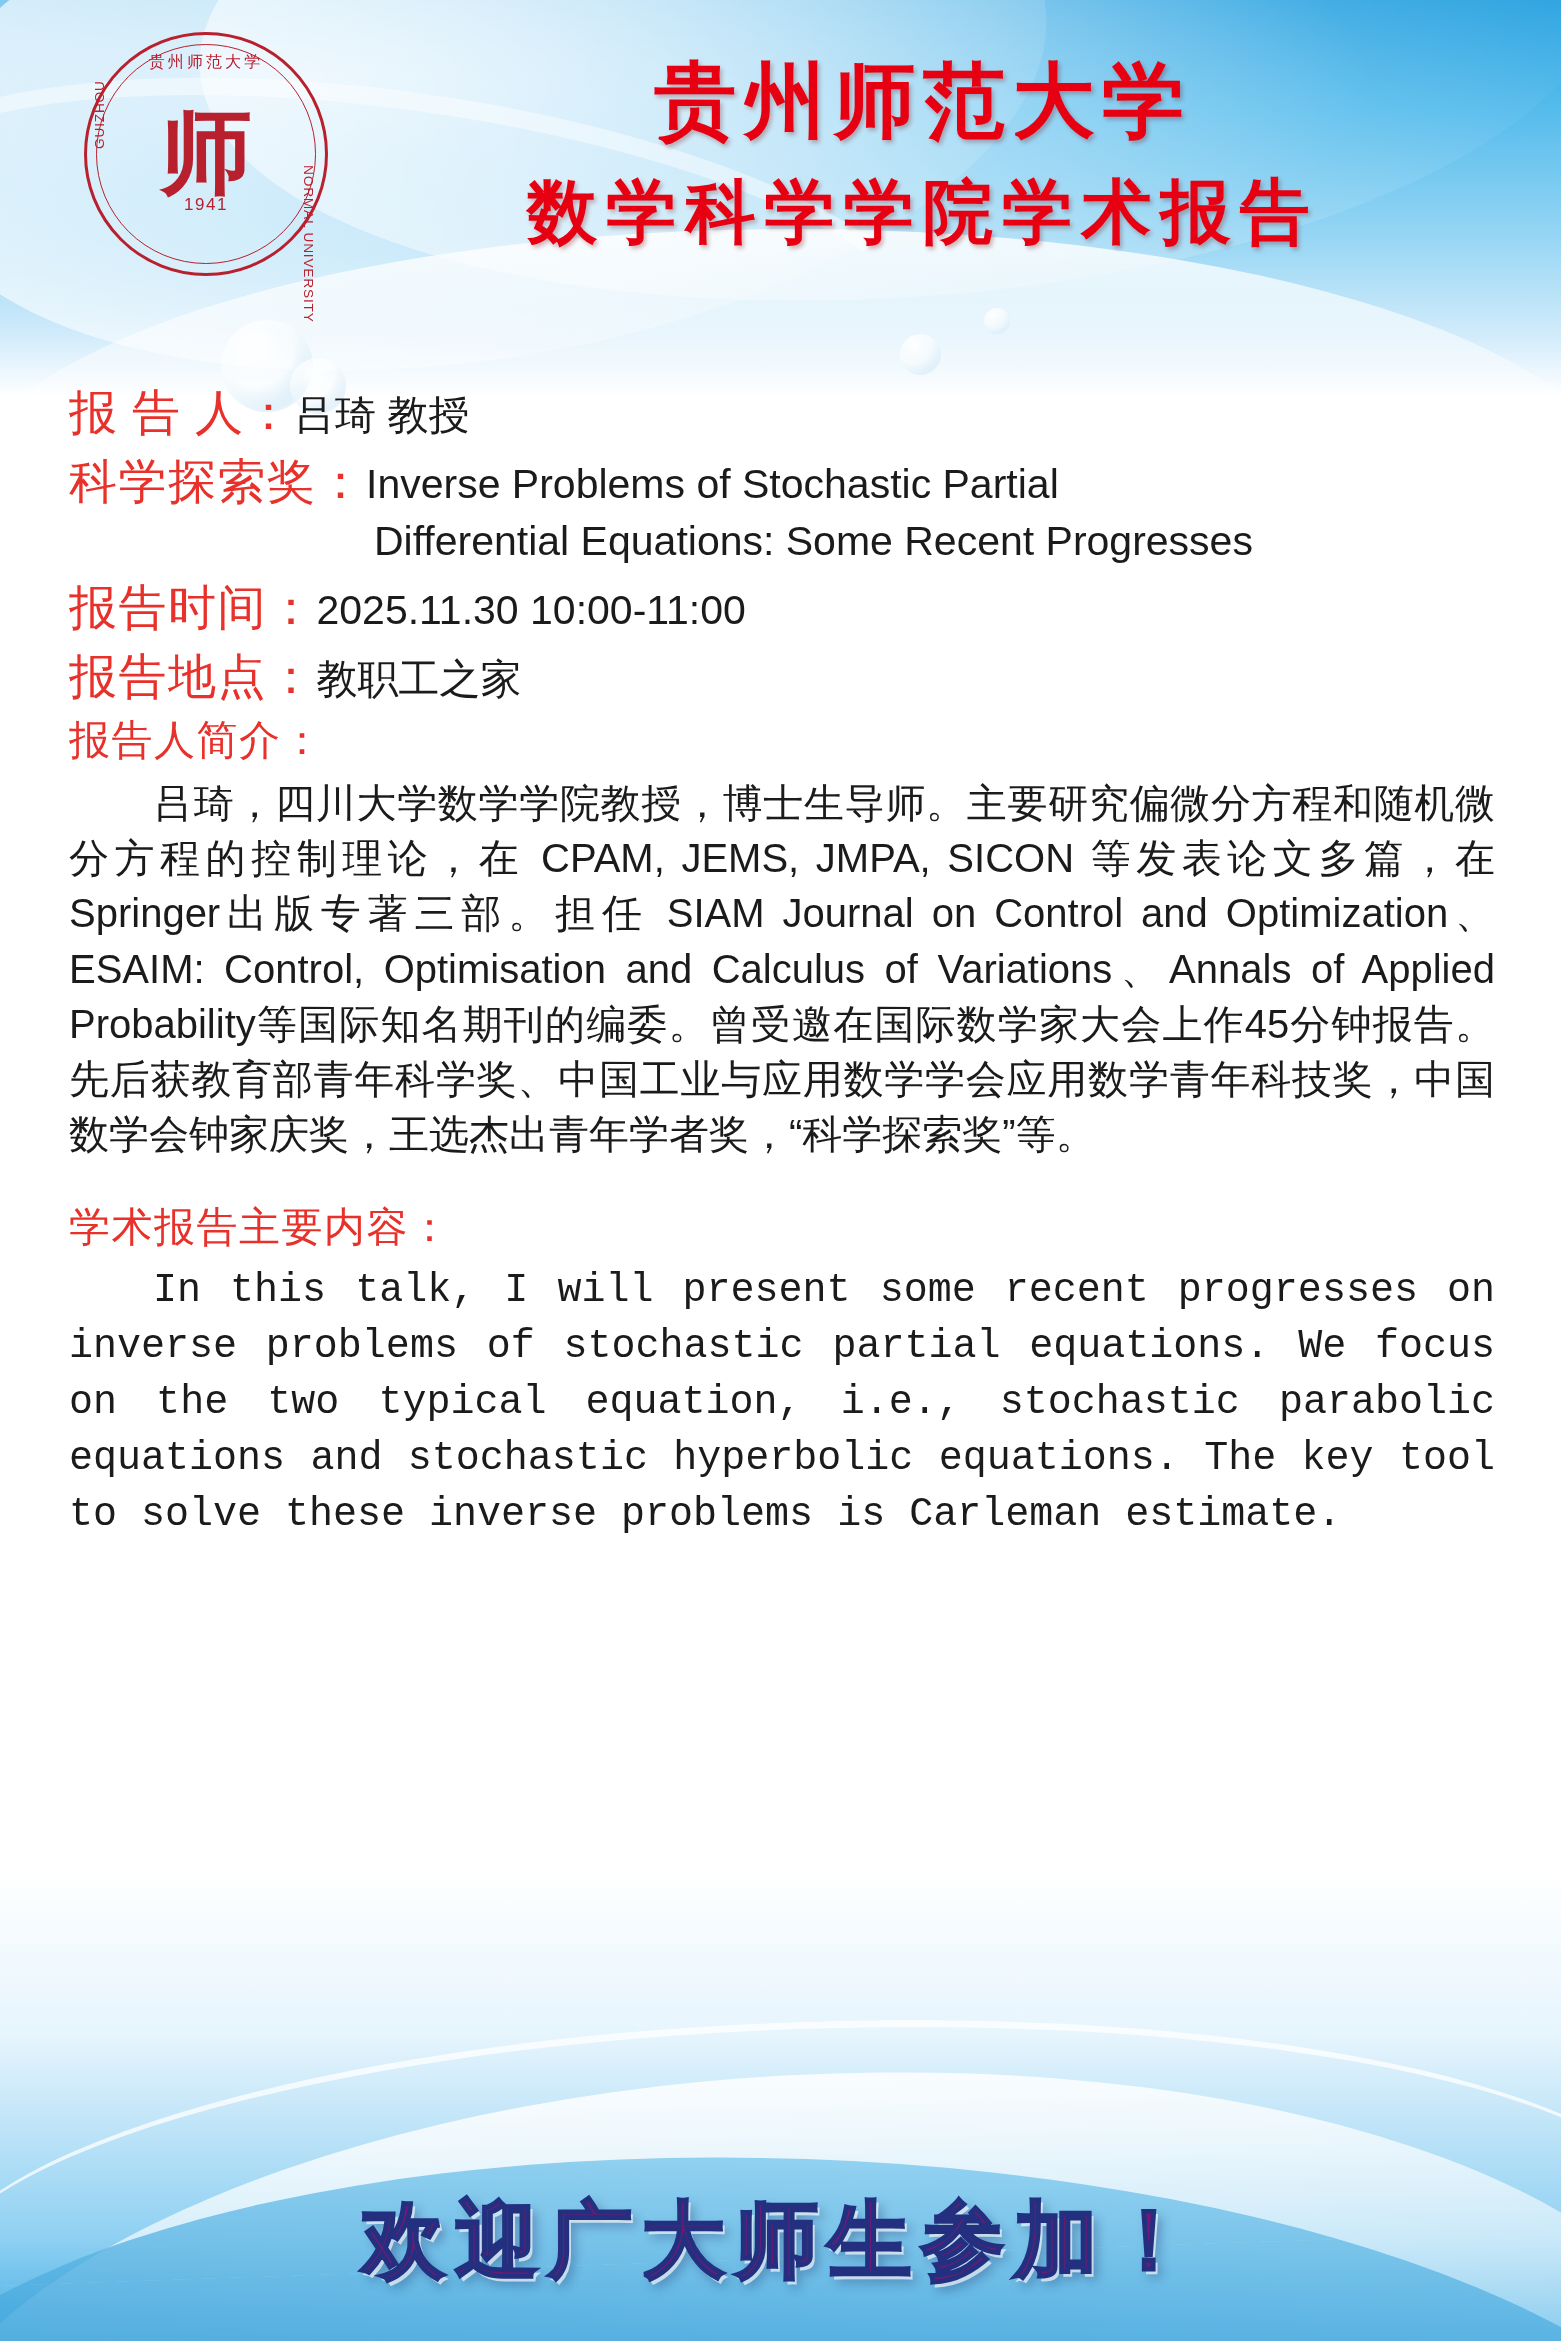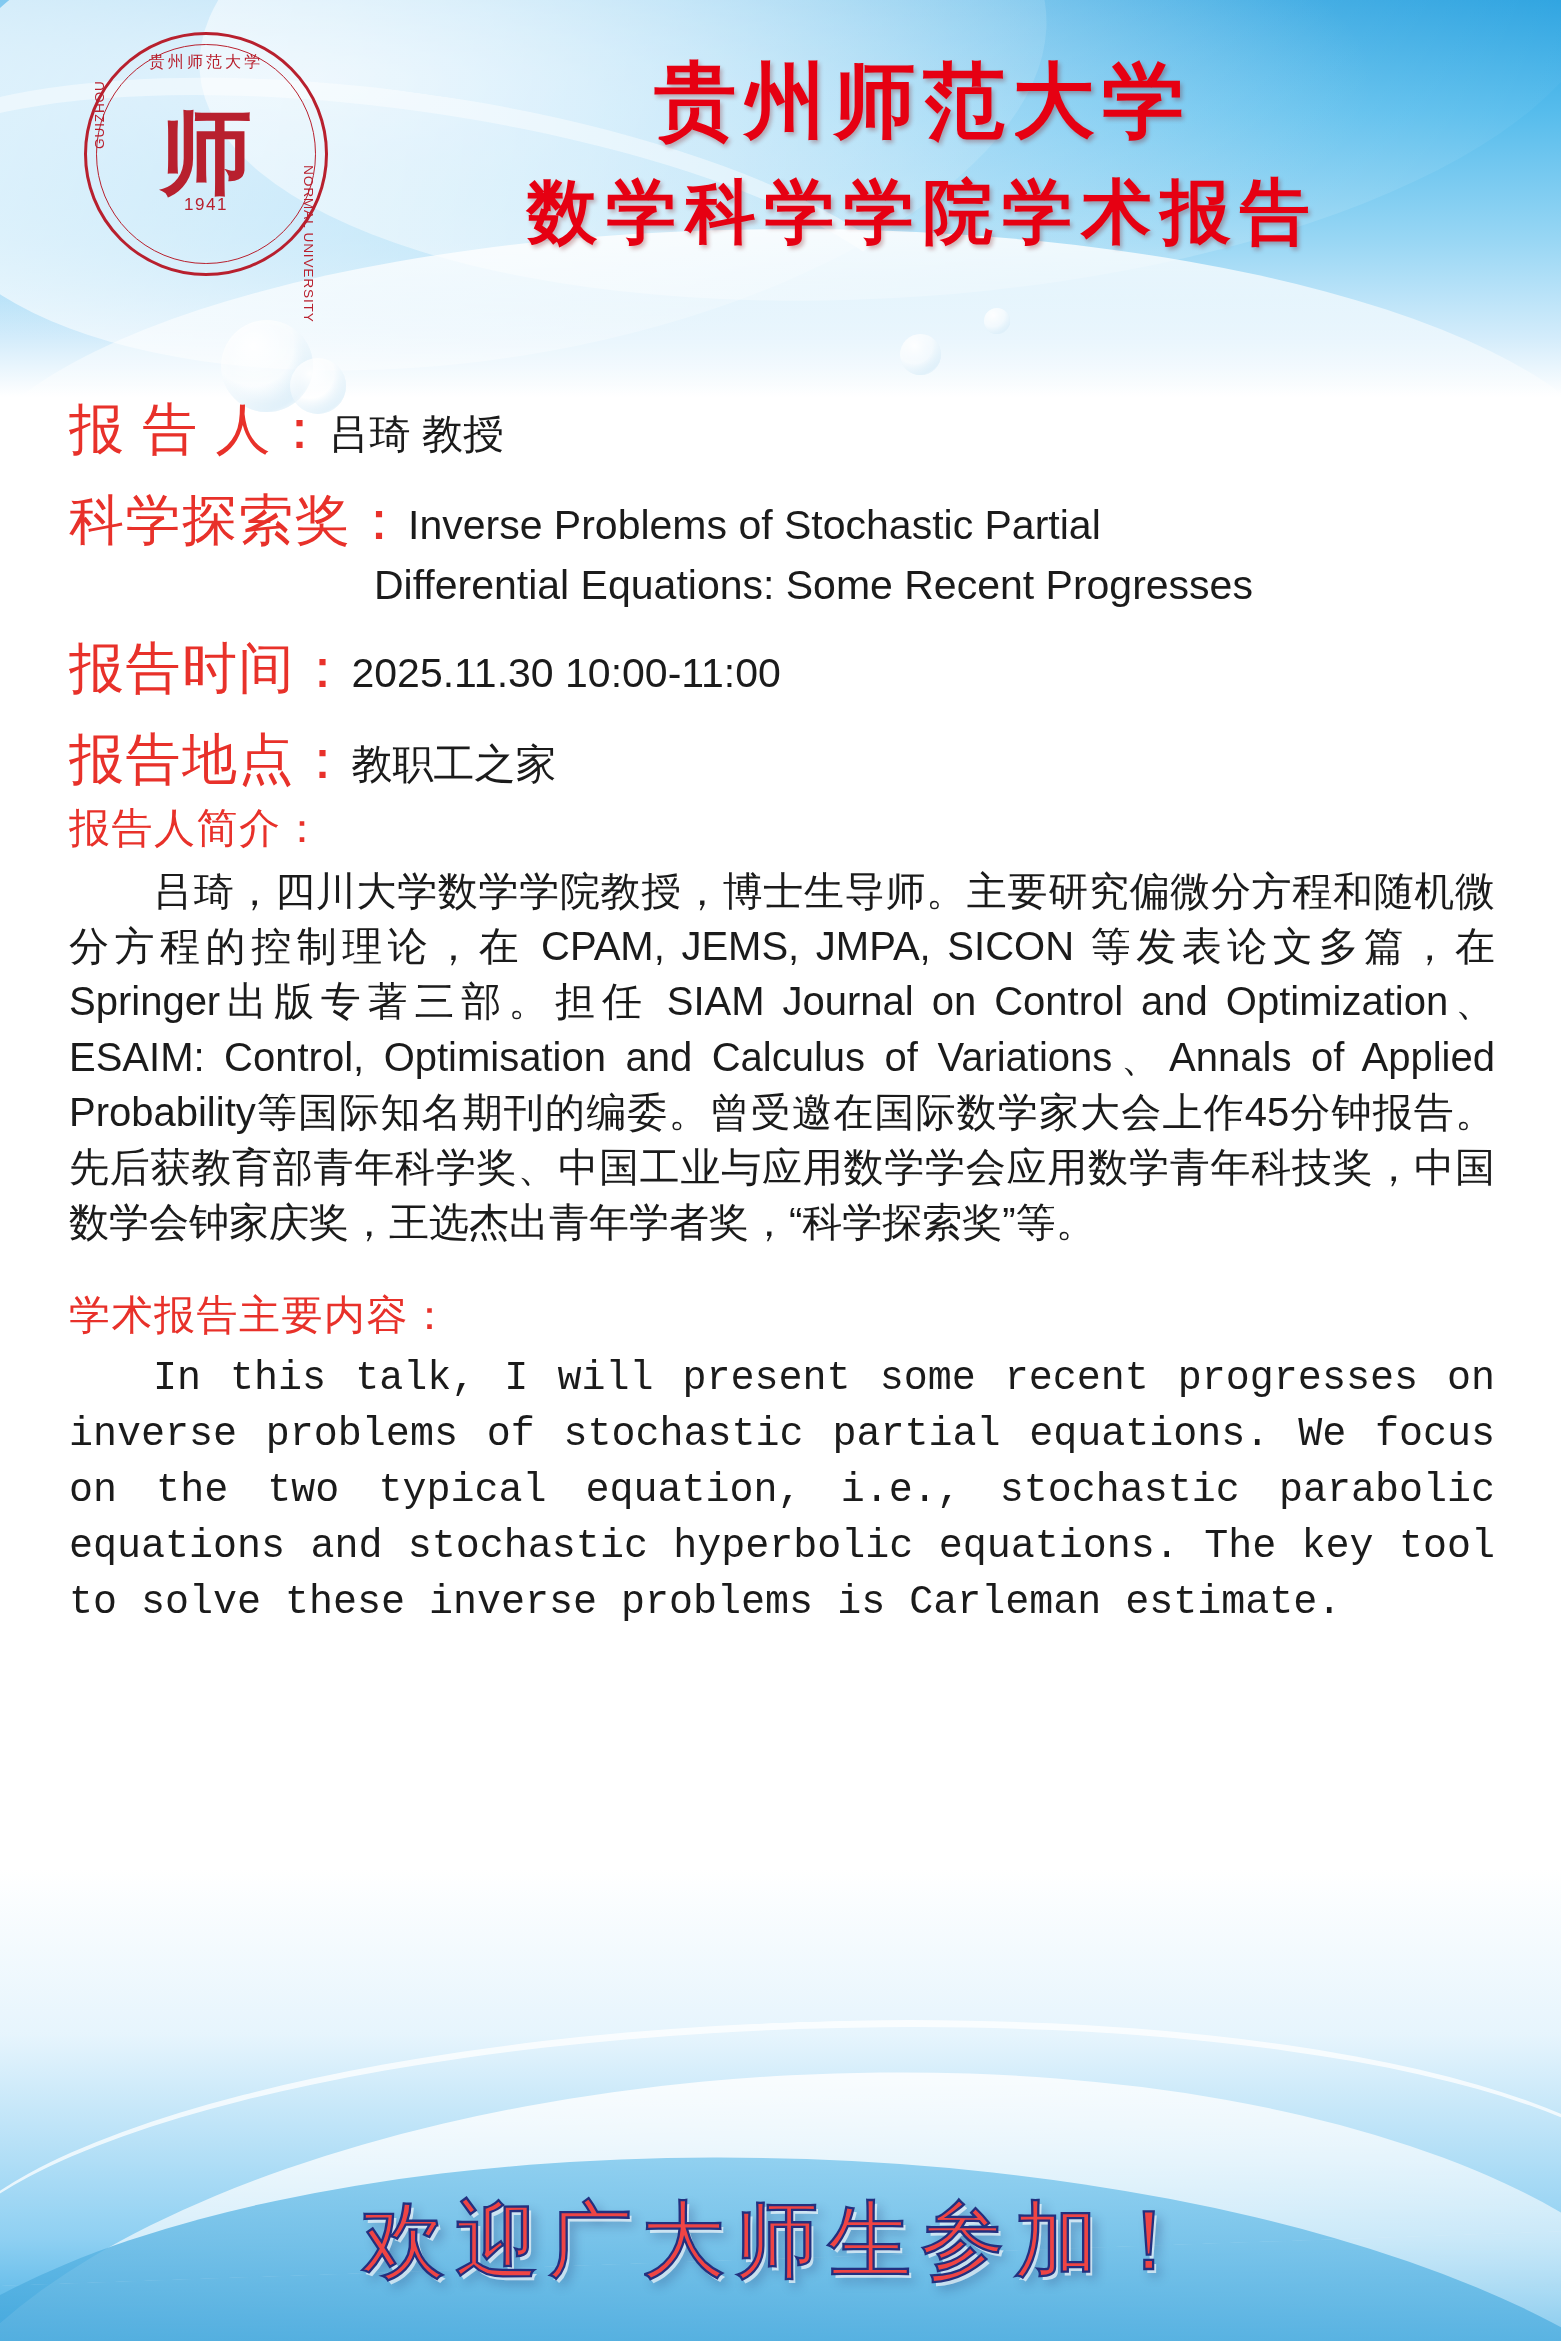--- a/index.html
+++ b/index.html
@@ -204,25 +204,24 @@
     top: 381px;
     width: 1434px;
   }
   .row {
     display: flex;
     align-items: baseline;
     margin-bottom: 4.6px;
   }
   .label {
     color: #e8312a;
-    font-size: 55px;
-    font-family: Liberation Sans, sans-serif;
+    font-size: 48px;
+    font-family: Liberation Serif, serif;
     white-space: nowrap;
     letter-spacing: 1.5px;
-    margin-top: 12px;
   }
   .value {
     color: #1b1b1b;
     font-size: 41px;
     font-family: "Liberation Sans", sans-serif;
     white-space: nowrap;
   }
   .title-line2 {
     color: #1b1b1b;
     font-size: 41px;
@@ -266,23 +265,23 @@
     position: absolute;
     left: 0;
     bottom: 44px;
     width: 1562px;
     text-align: center;
   }
   .footer-text {
     display: inline-block;
     font-family: "DejaVu Serif", serif;
     font-size: 84px;
-    font-weight: normal;
+    font-weight: bold;
     letter-spacing: 9.2px;
-    color: #ef4444;
+    color: #701a75;
     -webkit-text-stroke: 2.3px #23307f;
     text-shadow: 3.1px 3.8px 0 rgba(255,255,255,0.65), 6.1px 6.9px 10.7px rgba(20,30,90,0.35);
   }
 </style>
 </head>
 <body>
 
 <div class="poster">
 
   <div class="bg-top">

